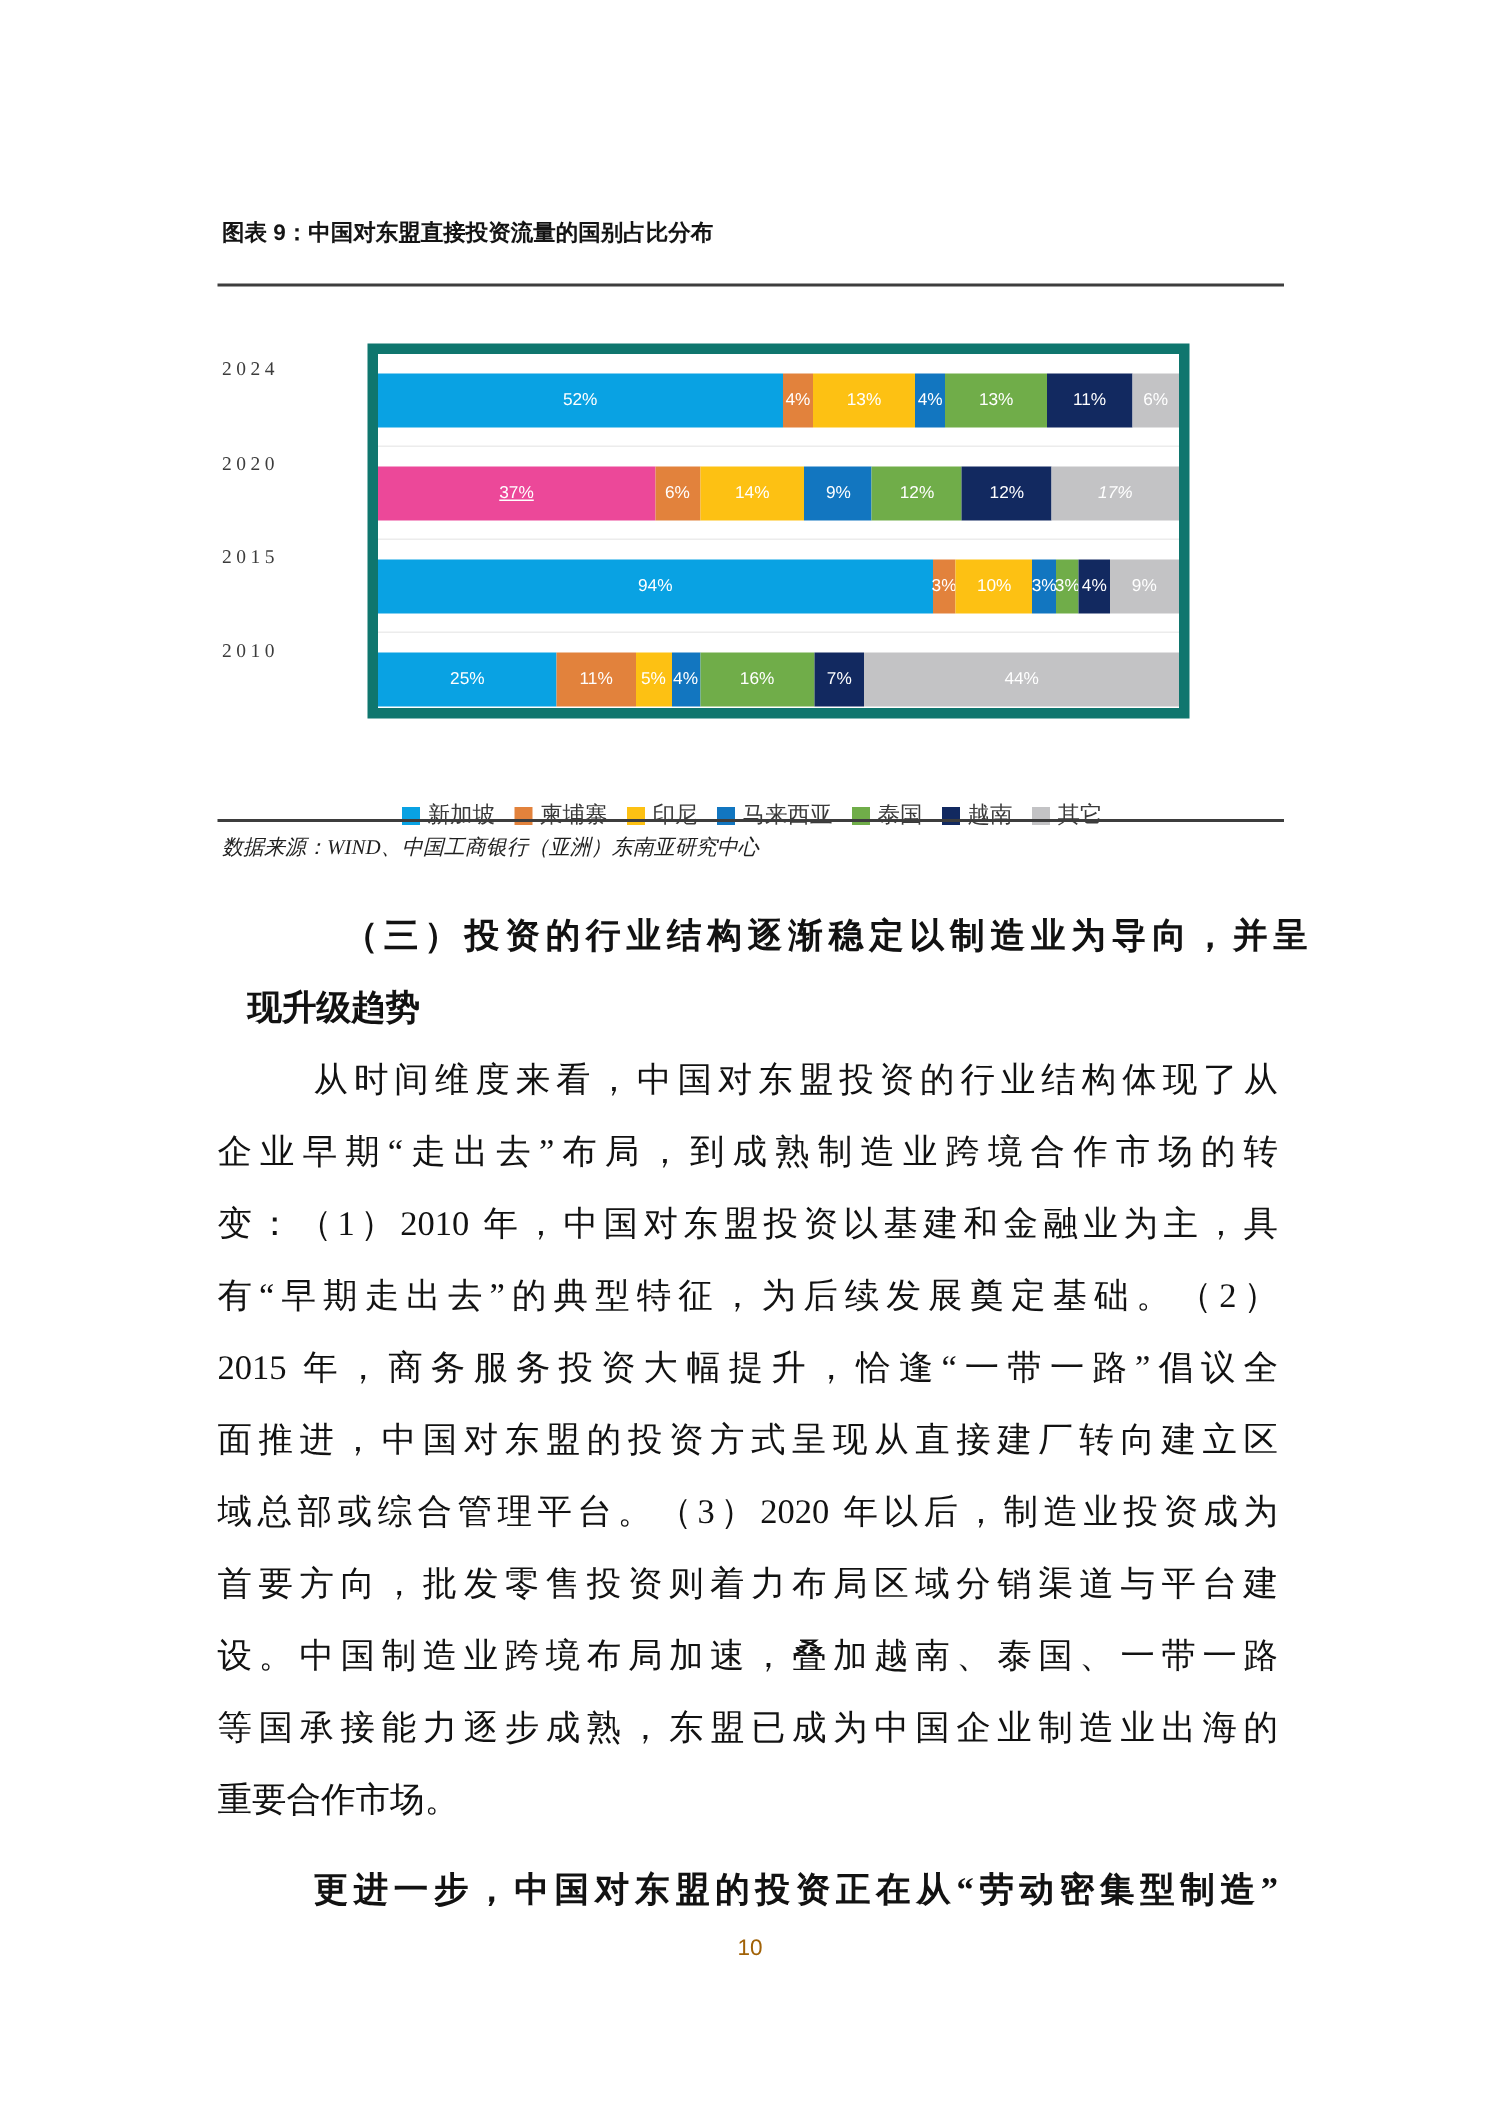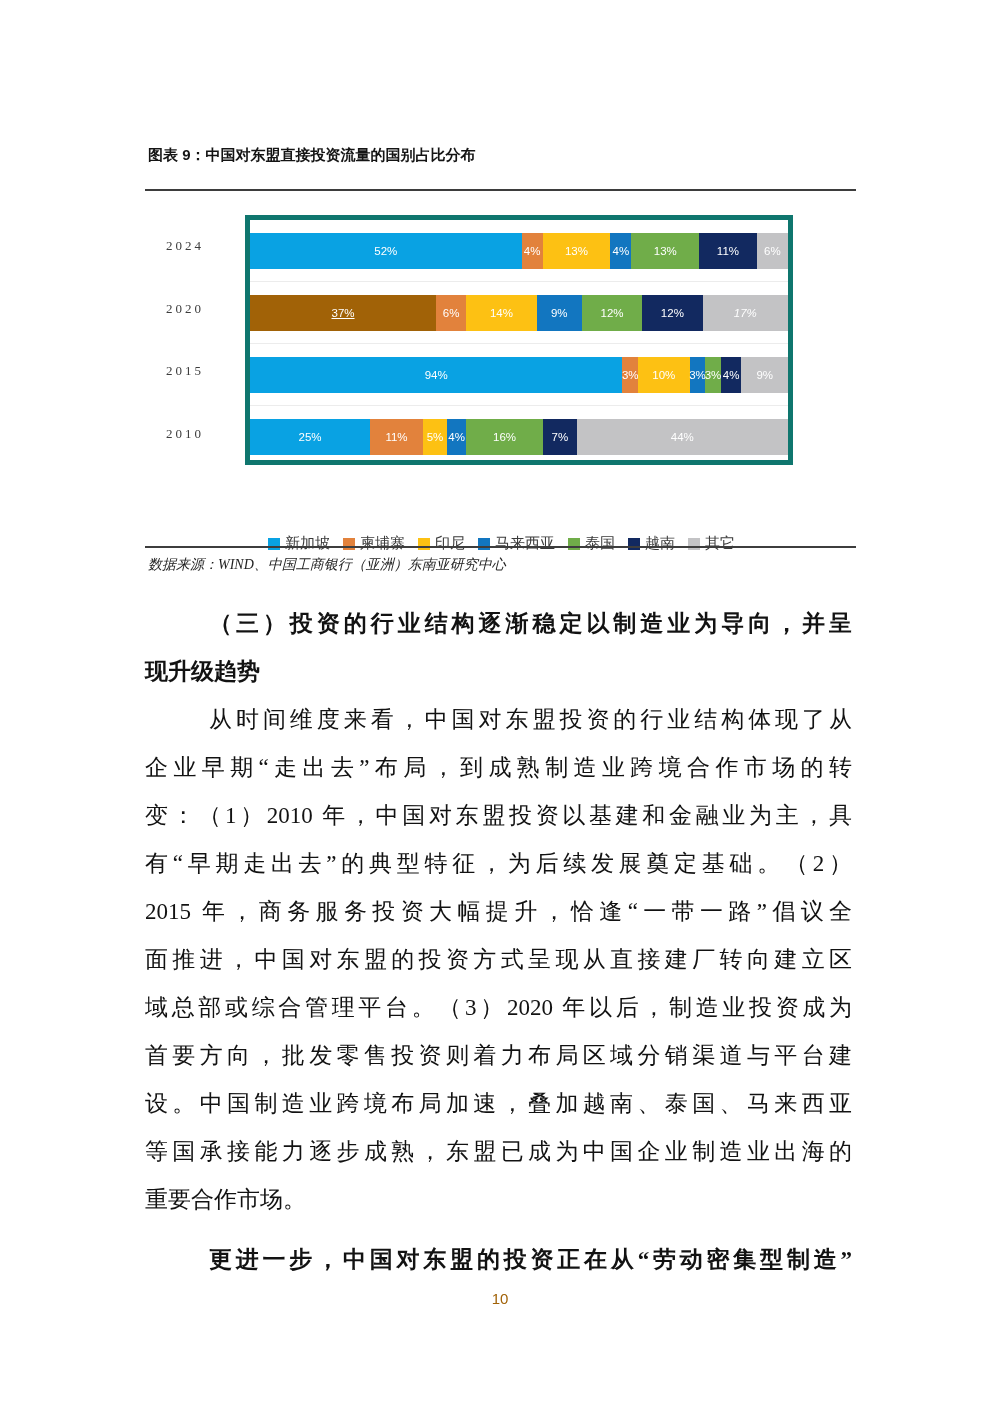--- a/index.html
+++ b/index.html
@@ -11,26 +11,26 @@
   .fig-title{
     position:absolute;left:148px;top:146px;width:707px;
     font-family:"Liberation Sans",sans-serif;font-weight:700;font-size:15px;color:#141414;
   }
   .rule{position:absolute;left:145px;width:711px;height:2px;background:#3d3d3d;}
   .rule-top{top:189px;}
   .rule-bottom{top:546px;}
   
   .ylabels{position:absolute;left:148px;top:215px;width:86px;}
   .ylab{
-    height:62.5px;line-height:62.5px;text-align:center;padding-right:12px;
+    height:62.5px;line-height:62.5px;text-align:left;padding-right:12px;
     font-size:13px;color:#3c3c3c;letter-spacing:3px;font-family:"Liberation Serif",serif;
   }
   .chart-area{
-    position:absolute;left:245px;top:215px;width:548px;height:250px;
-    border:5px solid #0f766e;box-sizing:border-box;background:#ffffff;
+    position:absolute;left:245px;top:229px;width:548px;height:250px;
+    border:7px solid #0f766e;box-sizing:border-box;background:#ffffff;
   }
   .band{position:relative;height:62px;border-bottom:1px solid #ececec;box-sizing:border-box;}
   .band:last-child{border-bottom:none;}
   .bar{position:absolute;left:0;right:0;top:13px;height:36px;display:flex;}
   .seg{
     flex-basis:0%;min-width:0;display:flex;align-items:center;justify-content:center;
     color:#ffffff;font-family:"Liberation Sans",sans-serif;font-size:11.5px;white-space:nowrap;
   }
   .legend{
     position:absolute;left:148px;top:490px;width:707px;
@@ -38,21 +38,21 @@
   }
   .legend-item{display:flex;align-items:center;gap:5px;margin-top:44px;}
   .swatch{width:12px;height:12px;display:inline-block;}
   .legend-label{font-size:15px;color:#3a3a3a;font-family:"Liberation Serif",serif;}
   .source-line{
     position:absolute;left:148px;top:556px;width:707px;
     font-style:italic;font-size:14px;color:#1f1f1f;
   }
   
   .textblock{position:absolute;left:145px;width:707px;font-size:23px;line-height:48px;color:#121212;}
-  .heading-block{top:600px;font-weight:700;}
+  .heading-block{top:600px;font-weight:700;margin-left:20px;}
   .para1-block{top:696px;}
   .para2-block{top:1236px;font-weight:700;}
   .t-line{text-align:justify;text-align-last:justify;}
   .t-line.t-last-left{text-align-last:left;}
   .t-line.t-indent{text-indent:64px;}
   .page-number{
     position:absolute;left:0;top:1290px;width:1000px;text-align:center;
     font-family:"Liberation Sans",sans-serif;font-size:15px;color:#a16207;
   }
 </style>
@@ -79,21 +79,21 @@
           <div class="seg" style="flex-grow: 4; background: rgb(226, 130, 60);">4%</div>
           <div class="seg" style="flex-grow: 13; background: rgb(253, 193, 19);">13%</div>
           <div class="seg" style="flex-grow: 4; background: rgb(18, 118, 192);">4%</div>
           <div class="seg" style="flex-grow: 13; background: rgb(112, 173, 73);">13%</div>
           <div class="seg" style="flex-grow: 11; background: rgb(18, 41, 96);">11%</div>
           <div class="seg" style="flex-grow: 6; background: rgb(195, 195, 197);">6%</div>
         </div>
       </div>
       <div class="band">
         <div class="bar">
-          <div class="seg" style="flex-grow: 37; background: #a16207; text-decoration: underline;">37%</div>
+          <div class="seg" style="flex-grow: 37; background: #ec4899; text-decoration: underline;">37%</div>
           <div class="seg" style="flex-grow: 6; background: rgb(226, 130, 60);">6%</div>
           <div class="seg" style="flex-grow: 14; background: rgb(253, 193, 19);">14%</div>
           <div class="seg" style="flex-grow: 9; background: rgb(18, 118, 192);">9%</div>
           <div class="seg" style="flex-grow: 12; background: rgb(112, 173, 73);">12%</div>
           <div class="seg" style="flex-grow: 12; background: rgb(18, 41, 96);">12%</div>
           <div class="seg" style="flex-grow: 17; background: rgb(195, 195, 197); font-style: italic;">17%</div>
         </div>
       </div>
       <div class="band">
         <div class="bar">
@@ -161,21 +161,21 @@
 
   <div class="textblock para1-block">
       <div class="t-line t-indent">从时间维度来看，中国对东盟投资的行业结构体现了从</div>
       <div class="t-line">企业早期“走出去”布局，到成熟制造业跨境合作市场的转</div>
       <div class="t-line">变：（1）2010 年，中国对东盟投资以基建和金融业为主，具</div>
       <div class="t-line">有“早期走出去”的典型特征，为后续发展奠定基础。（2）</div>
       <div class="t-line">2015 年，商务服务投资大幅提升，恰逢“一带一路”倡议全</div>
       <div class="t-line">面推进，中国对东盟的投资方式呈现从直接建厂转向建立区</div>
       <div class="t-line">域总部或综合管理平台。（3）2020 年以后，制造业投资成为</div>
       <div class="t-line">首要方向，批发零售投资则着力布局区域分销渠道与平台建</div>
-      <div class="t-line">设。中国制造业跨境布局加速，叠加越南、泰国、马来西亚</div>
+      <div class="t-line">设。中国制造业跨境布局加速，叠加越南、泰国、一带一路</div>
       <div class="t-line">等国承接能力逐步成熟，东盟已成为中国企业制造业出海的</div>
       <div class="t-line t-last-left">重要合作市场。</div>
     </div>
 
   <div class="textblock para2-block">
       <div class="t-line t-indent">更进一步，中国对东盟的投资正在从“劳动密集型制造”</div>
     </div>
 
   <div class="page-number">10</div>
 

